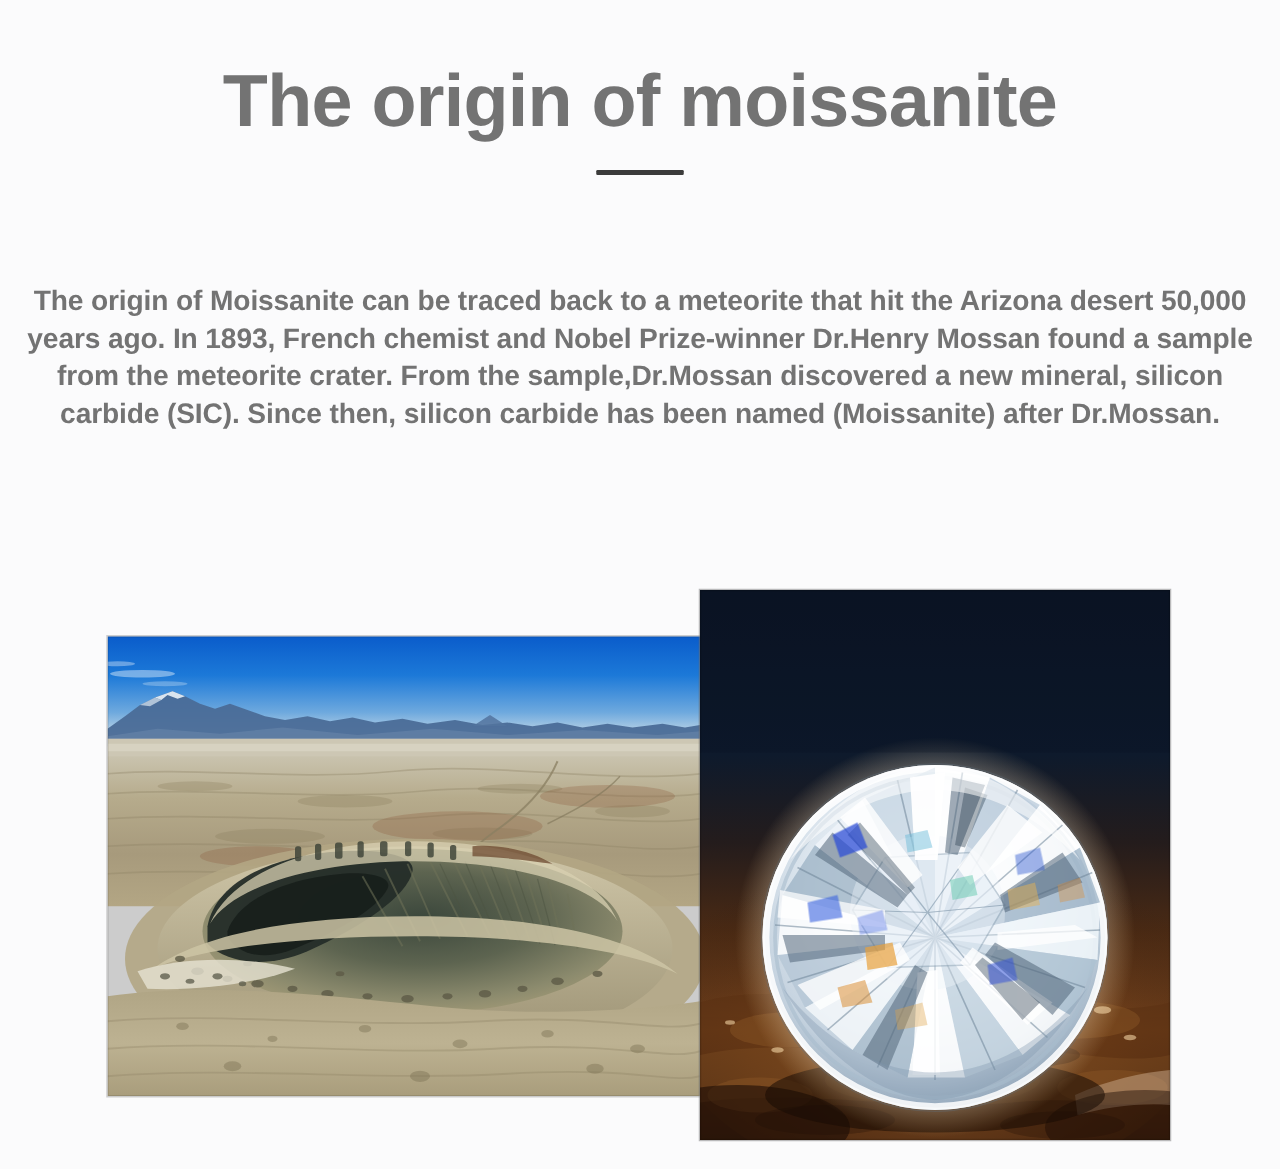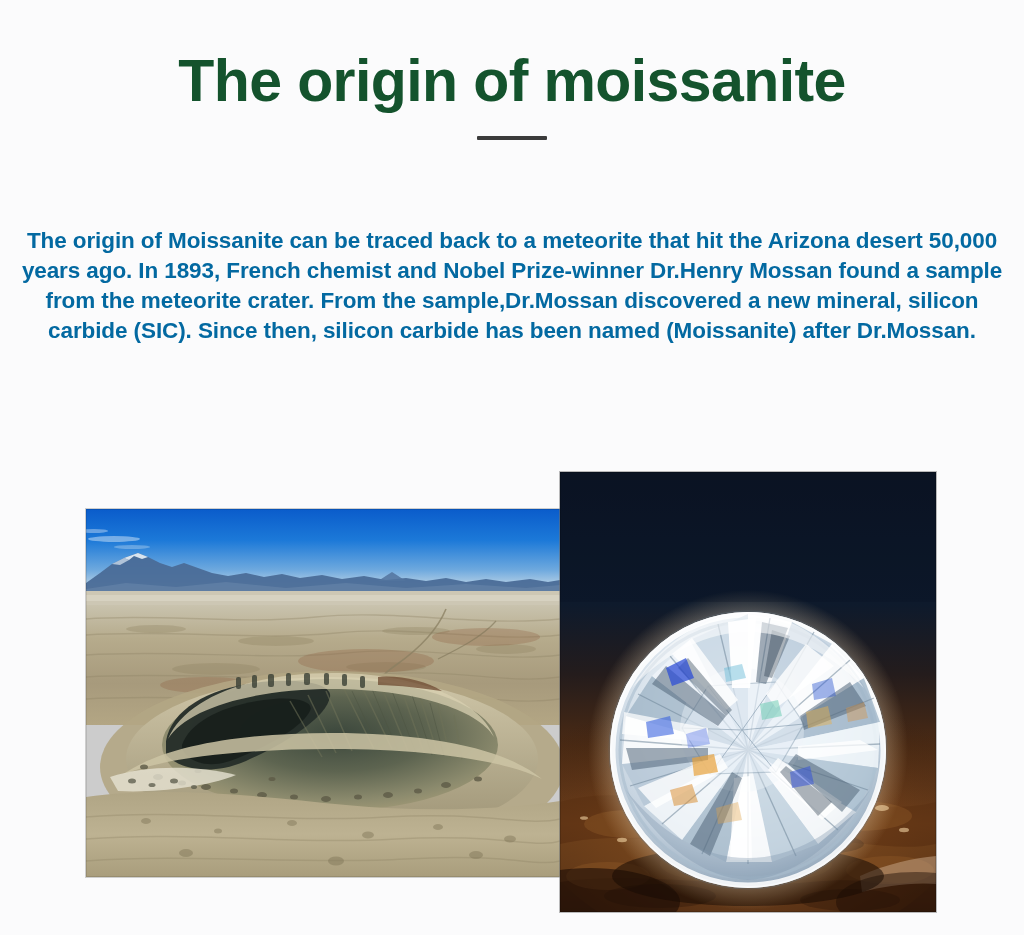--- a/index.html
+++ b/index.html
@@ -26,21 +26,21 @@
   .title-block {
     position: absolute;
     top: 50px;
     left: 0;
     width: 1024px;
     text-align: center;
   }
   .page-title {
     font-size: 59px;
     font-weight: 700;
-    color: #14532d;
+    color: #737373;
     letter-spacing: -0.6px;
     line-height: 1.08;
     margin: 0;
     font-family: "Liberation Sans", sans-serif;
   }
   .title-divider {
     width: 70px;
     height: 4px;
     background: #3b3b3b;
     margin: 22px auto 0 auto;
@@ -50,21 +50,21 @@
   
   .body-copy {
     position: absolute;
     top: 203px;
     left: 18px;
     width: 988px;
     text-align: center;
     font-size: 22.5px;
     font-weight: 700;
     line-height: 30px;
-    color: #0369a1;
+    color: #737373;
     letter-spacing: -0.1px;
     font-family: "Liberation Sans", sans-serif;
   }
 
   
   .collage {
     position: absolute;
     top: 0;
     left: 0;
     width: 1024px;

